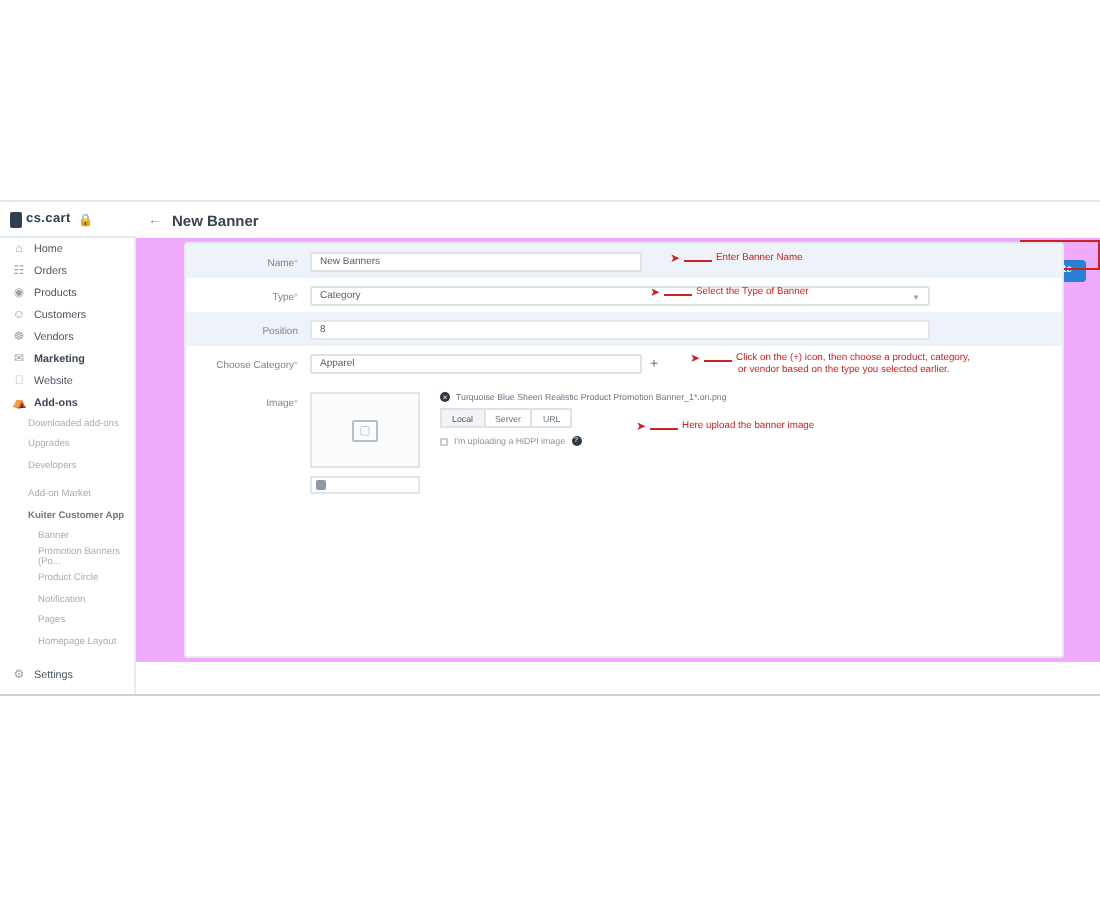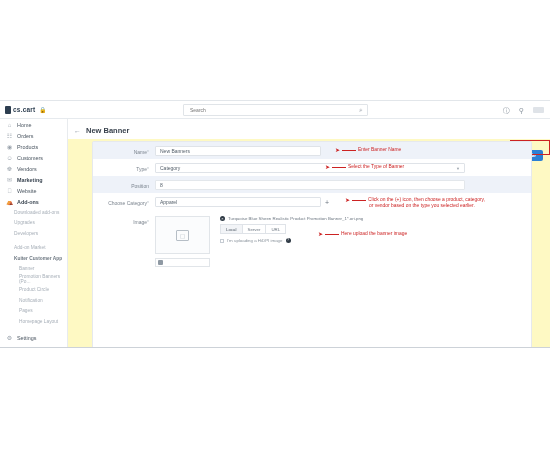--- a/index.html
+++ b/index.html
@@ -71,22 +71,22 @@
   .sub-lb { font-size:4.8px; color:#a7afb8; }
   .sub-item.bold .sub-lb { color:#6f7983; font-weight:bold; }
   .sub-item.deep { padding-left:19px; }
   .sub-divider { height:4px; }
   .settings-item {
     position:absolute; left:0; bottom:8px; width:68px;
     display:flex; align-items:center; gap:4px; padding-left:6px;
   }
   
   .content {
-    position:absolute; left:68px; top:20px; width:482px; height:230px;
-    background:#fef9c3;
+    position:absolute; left:68px; top:0; width:482px; height:230px;
+    background:#f0abfc;
   }
   .page-head {
     height:18px; display:flex; align-items:center; gap:5px; padding-left:6px;
     background:#ffffff;
   }
   .back-ic { font-size:7px; color:#8a949e; }
   .page-title { font-size:7.5px; font-weight:bold; color:#39424d; }
   .card {
     position:absolute; left:24px; top:20px; width:440px; height:208px;
     background:#ffffff; border:1px solid #e6e9ed; border-radius:2px;

